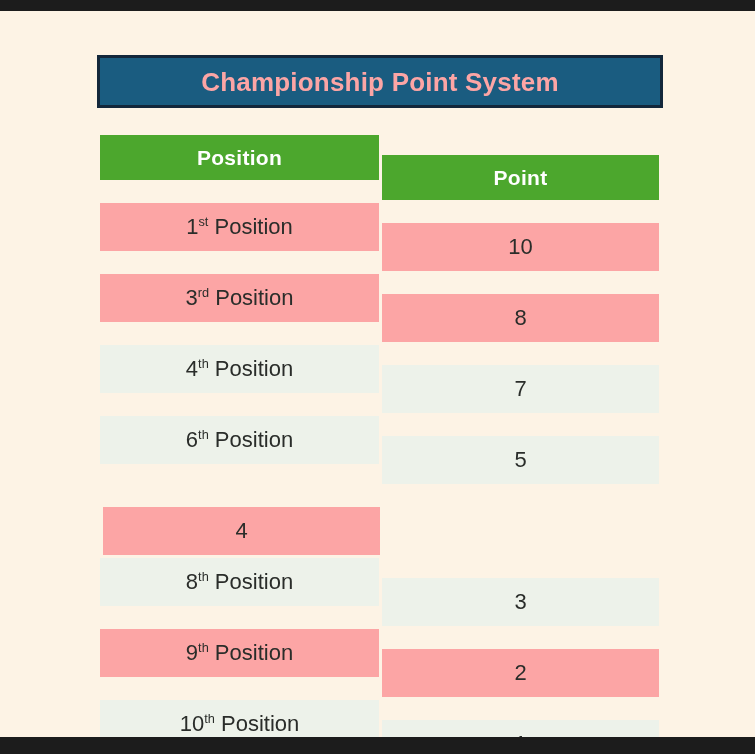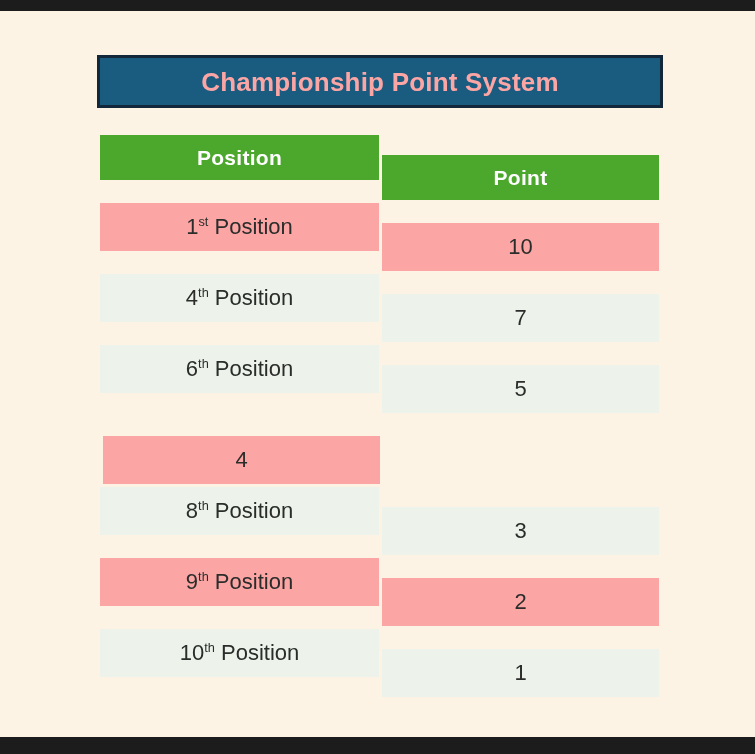--- a/index.html
+++ b/index.html
@@ -141,20 +141,28 @@
 
     <div id="table-body">
         <div class="table-row body-row odd">
           <div class="cell col-position">
             <span class="cell-text">1<sup>st</sup> Position</span>
           </div>
           <div class="cell col-point">
             <span class="point-text">10</span>
           </div>
         </div>
+        <div class="table-row body-row odd">
+          <div class="cell col-position">
+            <span class="cell-text">3<sup>rd</sup> Position</span>
+          </div>
+          <div class="cell col-point">
+            <span class="point-text">8</span>
+          </div>
+        </div>
         <div class="table-row body-row even">
           <div class="cell col-position">
             <span class="cell-text">4<sup>th</sup> Position</span>
           </div>
           <div class="cell col-point">
             <span class="point-text">7</span>
           </div>
         </div>
         <div class="table-row body-row even">
           <div class="cell col-position">

